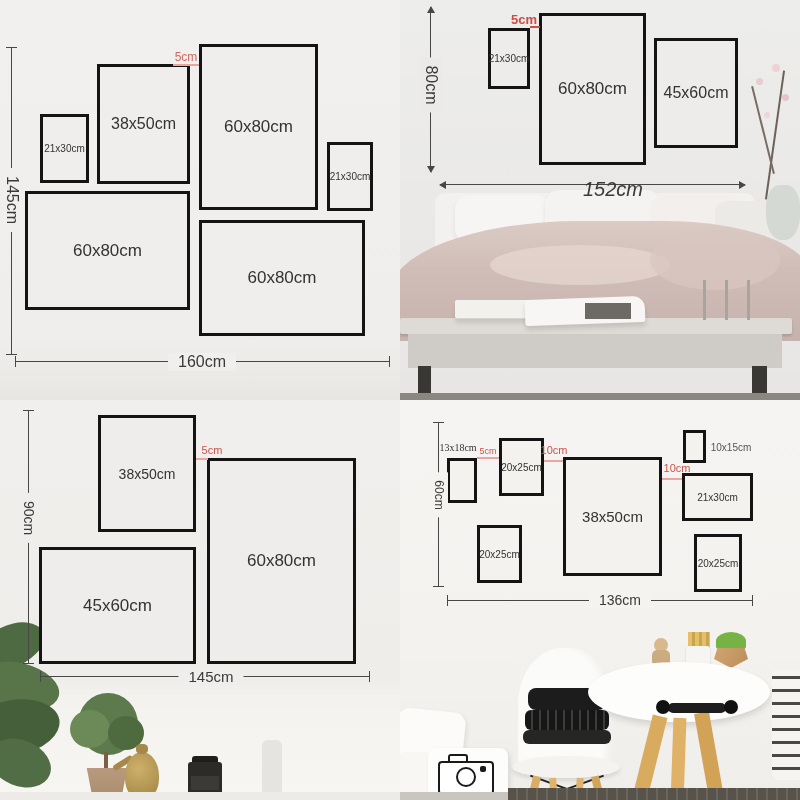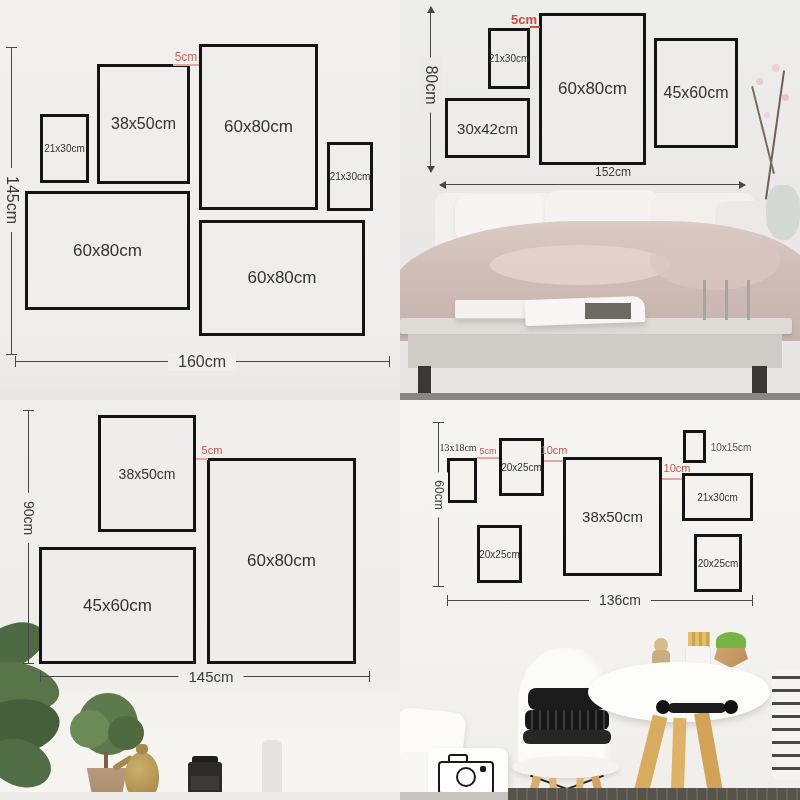--- a/index.html
+++ b/index.html
@@ -103,28 +103,25 @@
 
     <div class="frame" style="left:88px;top:28px;width:42px;height:61px;font-size:10px;">
         <span>21x30cm</span>
       </div>
     <div class="frame" style="left:139px;top:13px;width:107px;height:152px;font-size:17px;">
         <span>60x80cm</span>
       </div>
     <div class="frame" style="left:254px;top:38px;width:84px;height:110px;font-size:16px;">
         <span>45x60cm</span>
       </div>
-    <div class="frame" style="left:45px;top:98px;width:85px;height:60px;font-size:15px;">
-        <span>30x42cm</span>
-      </div>
 
     <div class="dim-v arrows" style="left:30px;top:7px;height:165px;"></div>
     <span class="vlabel" style="left:31px;top:85px;font-size:16px;">80cm</span>
     <div class="dim-h arrows" style="left:40px;top:184px;width:305px;"></div>
-    <span class="hlabel" style="left:213px;top:172px;font-size:12px;background:transparent;">152cm</span>
+    <span class="hlabel" style="left:213px;top:189px;font-size:20px;background:transparent;font-style:italic;">152cm</span>
     <span class="gap-label" style="left:124px;top:19px;font-size:13px;font-weight:bold;color:#d24a42;">5cm</span>
     <div class="gap-line" style="left:130px;top:26px;width:10px;background:#d24a42;"></div>
   </section>
 
   <section class="quad" style="left:0;top:400px;--bg:#efeeec;--framebg:#eeedeb;
            background:linear-gradient(180deg,#f0efed 0%,#eeedea 70%,#f3f2ef 74%,#f7f6f3 100%);">
 
     <div class="abs" style="left:0;top:288px;width:400px;height:112px;">
       <div class="abs" style="left:-28px;top:-62px;width:75px;height:42px;background:#4e6a42;border-radius:50% 50% 50% 50%/60% 60% 40% 40%;transform:rotate(-28deg);"></div>
       <div class="abs" style="left:-22px;top:-25px;width:82px;height:46px;background:#577549;border-radius:50%;transform:rotate(14deg);"></div>

